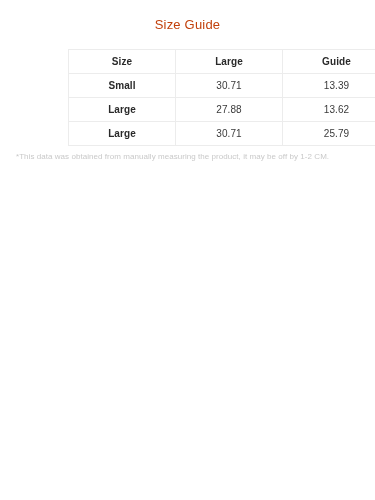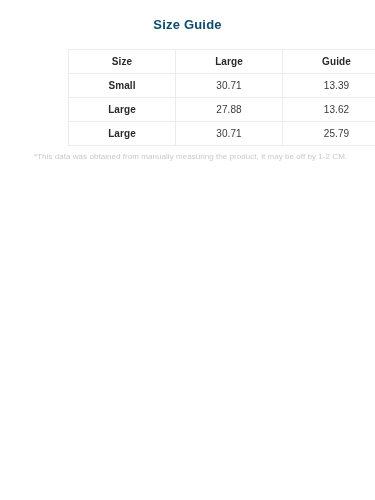--- a/index.html
+++ b/index.html
@@ -17,22 +17,22 @@
   .page {
     width: 375px;
     height: 500px;
     background: #ffffff;
     box-sizing: border-box;
     position: relative;
   }
   .size-guide-title {
     text-align: center;
     font-size: 13px;
-    font-weight: bold;
-    color: #0c4a6e;
+    font-weight: normal;
+    color: #c2410c;
     letter-spacing: 0.2px;
     margin: 0;
     padding-top: 17px;
     padding-bottom: 0;
     line-height: 16px;
   }
   .table-wrap {
     margin: 16px 25px 0 28px;
   }
   table.size-table {
@@ -65,21 +65,21 @@
     color: #2a2a2a;
     letter-spacing: 0.1px;
   }
   table.size-table td.value-cell {
     font-size: 10px;
     font-weight: normal;
     color: #3a3a3a;
     letter-spacing: 0.1px;
   }
   .footnote {
-    margin: 5px 22px 0 34px;
+    margin: 5px 22px 0 16px;
     font-size: 8px;
     line-height: 11px;
     color: #c9c9c9;
     text-align: left;
     letter-spacing: 0.05px;
     white-space: nowrap;
   }
 </style>
 </head>
 <body>

